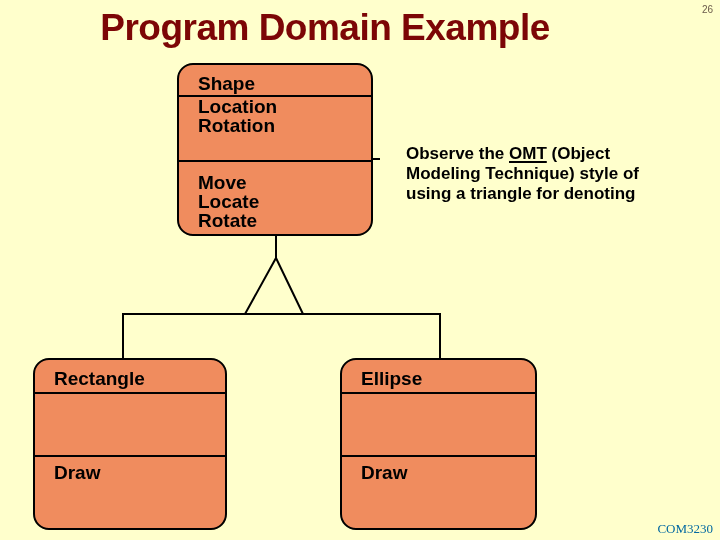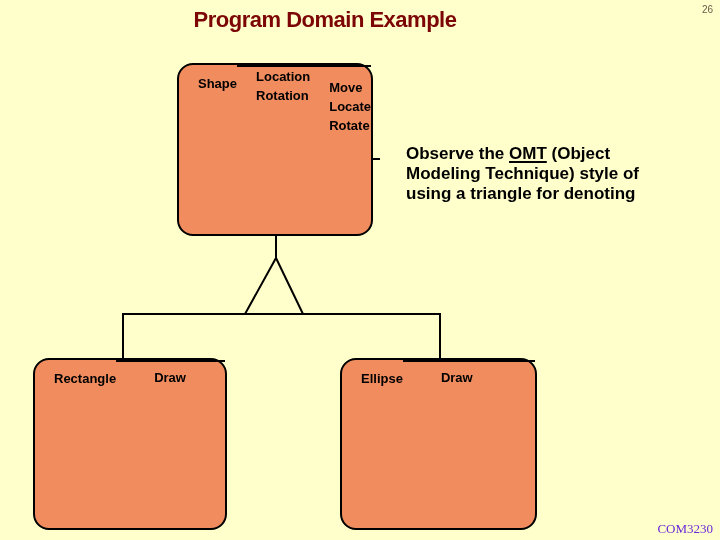--- a/index.html
+++ b/index.html
@@ -9,31 +9,31 @@
     --title-color:#7C0606;
   }
   html,body{margin:0;padding:0;}
   body{font-family:"Liberation Sans",sans-serif;}
   .slide{
     position:relative;width:720px;height:540px;background:var(--bg);
     overflow:hidden;
   }
   .slide-title{
     position:absolute;left:60px;top:7px;width:530px;text-align:center;
-    font-size:22px;font-weight:bold;color:var(--title-color);
+    font-size:37px;font-weight:bold;color:var(--title-color);
     letter-spacing:-0.5px;white-space:nowrap;
   }
   .page-num{
     position:absolute;top:4px;right:7px;font-size:10px;color:#6B5B4B;
   }
   .connectors{position:absolute;left:0;top:0;}
   .uml-box{
     position:absolute;background:var(--box-fill);border:2px solid var(--line);
-    border-radius:16px;box-sizing:border-box;display:flex;flex-direction:row;
-    color:#000;font-weight:bold;font-size:13px;line-height:19px;
+    border-radius:16px;box-sizing:border-box;display:flex;flex-direction:column;
+    color:#000;font-weight:bold;font-size:19px;line-height:19px;
   }
   .comp{padding-left:19px;box-sizing:border-box;}
   .comp-attrs,.comp-methods{border-top:2px solid var(--line);}
   .comp-methods{flex:1;}
 
   .shape-box{left:177px;top:63px;width:196px;height:173px;}
   .shape-box .comp-title{height:30px;padding-top:9px;}
   .shape-box .comp-attrs{height:65px;padding-top:0;}
   .shape-box .comp-methods{padding-top:11px;}
 
@@ -44,21 +44,21 @@
   .sub-box .comp-attrs{height:63px;}
   .sub-box .comp-methods{padding-top:6px;}
 
   .observe-note{
     position:absolute;left:406px;top:144px;width:300px;
     font-size:17px;font-weight:bold;color:#000;line-height:20px;
   }
   .u{text-decoration:underline;text-decoration-thickness:2px;text-underline-offset:2px;}
   .footer{
     position:absolute;right:7px;bottom:3px;
-    font-family:"Liberation Serif",serif;font-size:13px;color:#6d28d9;
+    font-family:"Liberation Serif",serif;font-size:13px;color:#0369a1;
   }
 </style>
 </head>
 <body>
 
 <div class="slide">
 
   <div class="slide-title">Program Domain Example</div>
   <div class="page-num">26</div>
 

